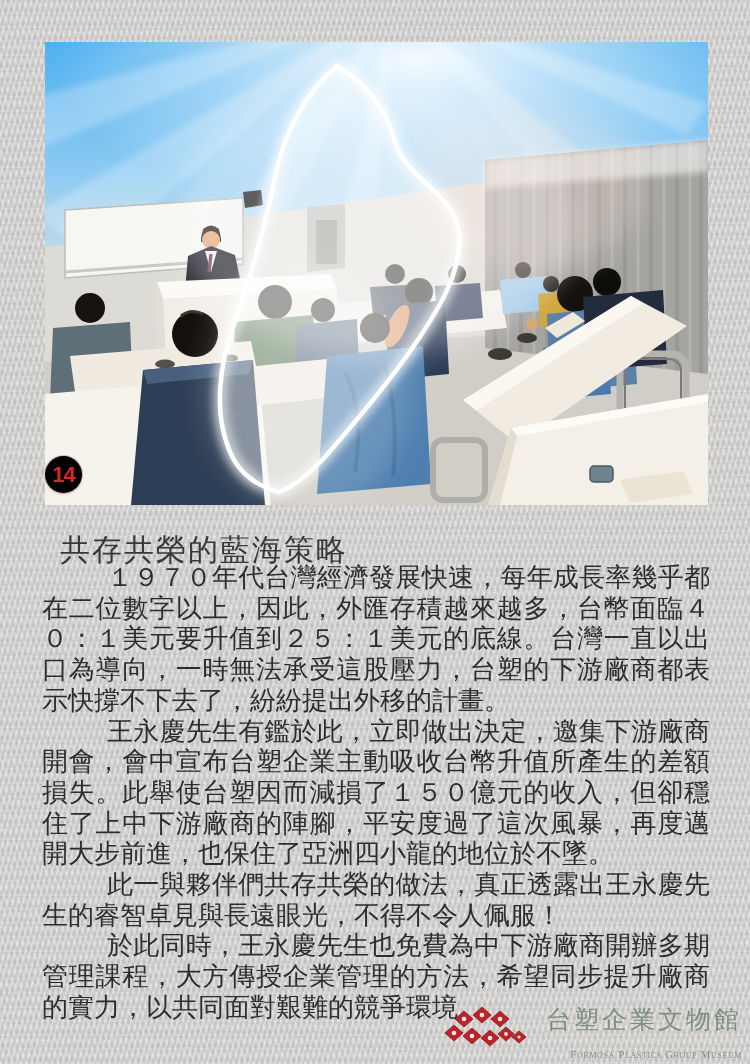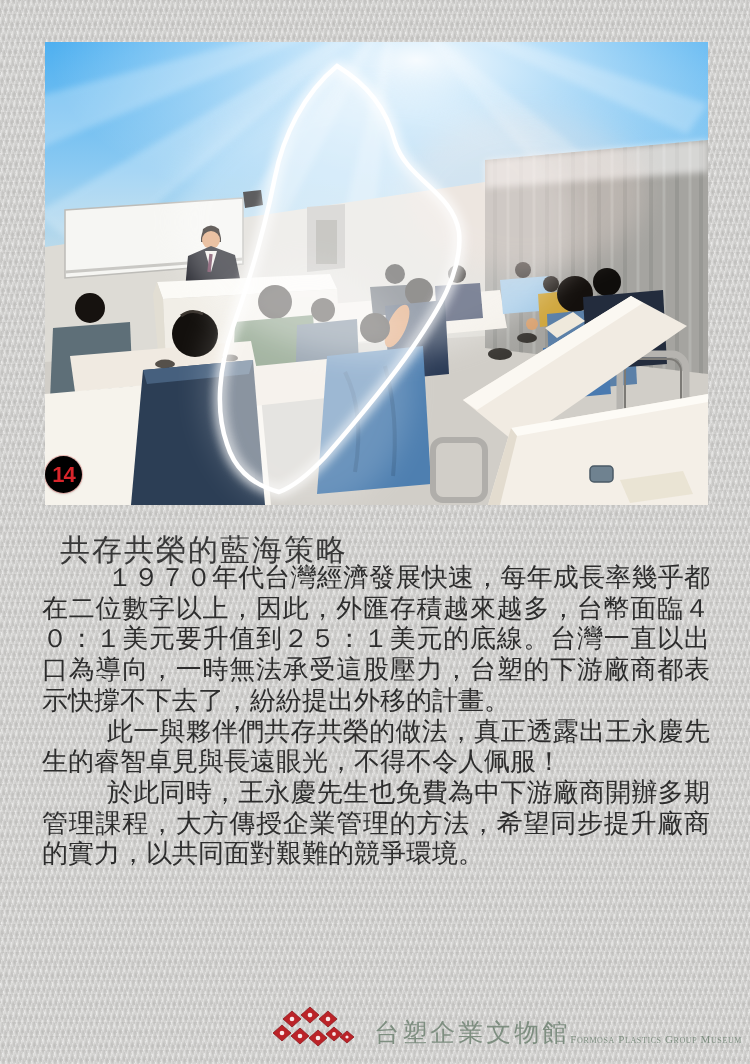--- a/index.html
+++ b/index.html
@@ -37,21 +37,21 @@
   .bodytext{
     position:absolute;left:42px;top:562px;width:668px;
     font-size:26px;line-height:30.7px;color:#2d2d2d;text-align:justify;
   }
   .bodytext p{margin:0;text-indent:2.5em;}
 
   .footer{
     position:absolute;right:4px;bottom:2px;
     display:flex;align-items:center;gap:10px;
   }
-  .museum-text{display:flex;flex-direction:row;align-items:flex-start;padding-right:4px;}
+  .museum-text{display:flex;flex-direction:column;align-items:flex-end;padding-right:4px;}
   .museum-zh{
     font-family:"Liberation Serif", serif;
     font-size:25px;letter-spacing:3px;color:#7e8e80;line-height:1.1;
   }
   .museum-en{
     font-family:"Liberation Serif", serif;
     font-variant:small-caps;font-size:11px;letter-spacing:0.6px;color:#7e8e80;
     margin-top:14px;
   }
 </style>
@@ -258,20 +258,21 @@
       </g>
     </svg>
 
     <div class="badge">14</div>
   </figure>
 
   <h1 class="title">共存共榮的藍海策略</h1>
 
   <div class="bodytext">
     <p>１９７０年代台灣經濟發展快速，每年成長率幾乎都在二位數字以上，因此，外匯存積越來越多，台幣面臨４０：１美元要升值到２５：１美元的底線。台灣一直以出口為導向，一時無法承受這股壓力，台塑的下游廠商都表示快撐不下去了，紛紛提出外移的計畫。</p>
+    <p>王永慶先生有鑑於此，立即做出決定，邀集下游廠商開會，會中宣布台塑企業主動吸收台幣升值所產生的差額損失。此舉使台塑因而減損了１５０億元的收入，但卻穩住了上中下游廠商的陣腳，平安度過了這次風暴，再度邁開大步前進，也保住了亞洲四小龍的地位於不墜。</p>
     <p>此一與夥伴們共存共榮的做法，真正透露出王永慶先生的睿智卓見與長遠眼光，不得不令人佩服！</p>
     <p>於此同時，王永慶先生也免費為中下游廠商開辦多期管理課程，大方傳授企業管理的方法，希望同步提升廠商的實力，以共同面對艱難的競爭環境。</p>
   </div>
 
   <div class="footer">
     <svg width="96" height="58" viewBox="0 0 96 58">
       <g fill="#bb2328" stroke="#8e181d" stroke-width="0.8">
         <path d="M24 7 L33 15 L24 23 L15 15 Z"></path>
         <path d="M42 3 L51 11 L42 19 L33 11 Z"></path>
         <path d="M60 7 L69 15 L60 23 L51 15 Z"></path>

